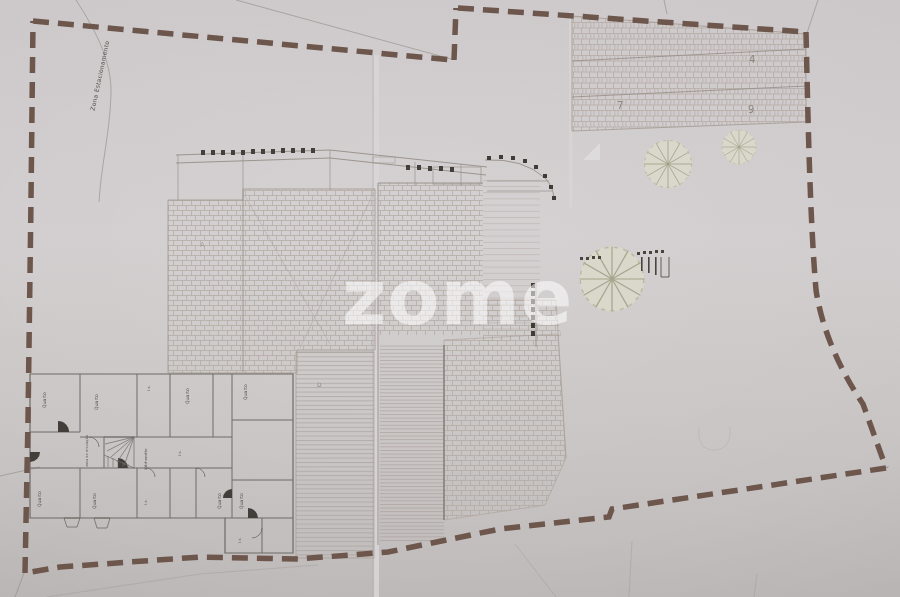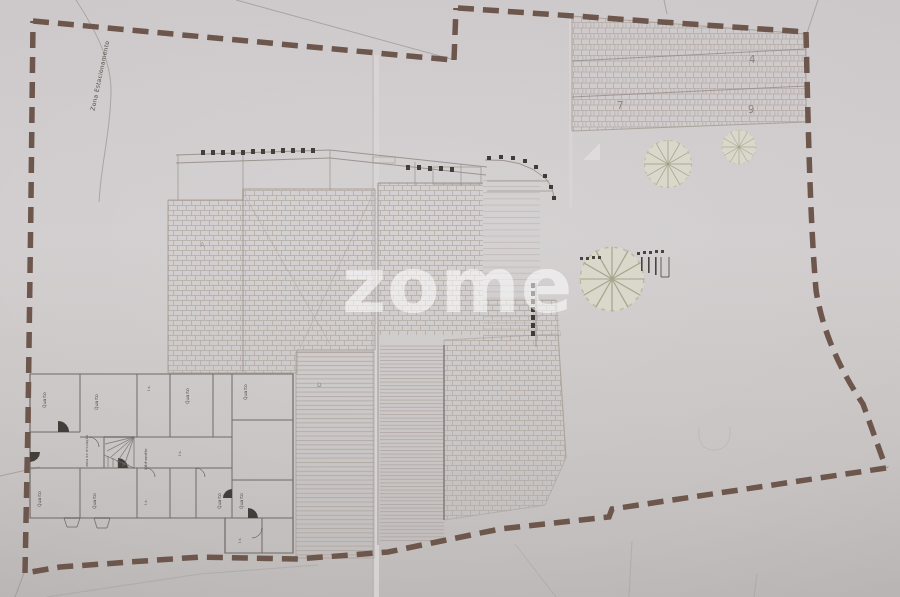--- a/index.html
+++ b/index.html
@@ -5,21 +5,21 @@
   html,body{margin:0;padding:0;background:#b9b5b4;}
   .photo{
     position:relative;width:900px;height:597px;overflow:hidden;
     background:
       radial-gradient(120% 95% at 46% 40%, rgba(255,255,255,0.10) 0%, rgba(255,255,255,0.0) 55%, rgba(0,0,0,0.07) 100%),
       linear-gradient(180deg,#cdc9ca 0%,#d1cdce 40%,#c8c4c3 75%,#bfbbba 100%);
     font-family:"DejaVu Sans",sans-serif;
   }
   svg{position:absolute;left:0;top:0;}
   .watermark{
-    position:absolute;left:342px;top:248px;
+    position:absolute;left:342px;top:260px;
     font:bold 76px/76px "DejaVu Sans",sans-serif;
     letter-spacing:1px;color:rgba(255,255,255,0.55);
     user-select:none;pointer-events:none;
   }
   .room-label{font-family:"DejaVu Sans",sans-serif;fill:#565250;}
   .tiny{font-family:"DejaVu Sans",sans-serif;}
 </style>
 </head>
 <body>
 

